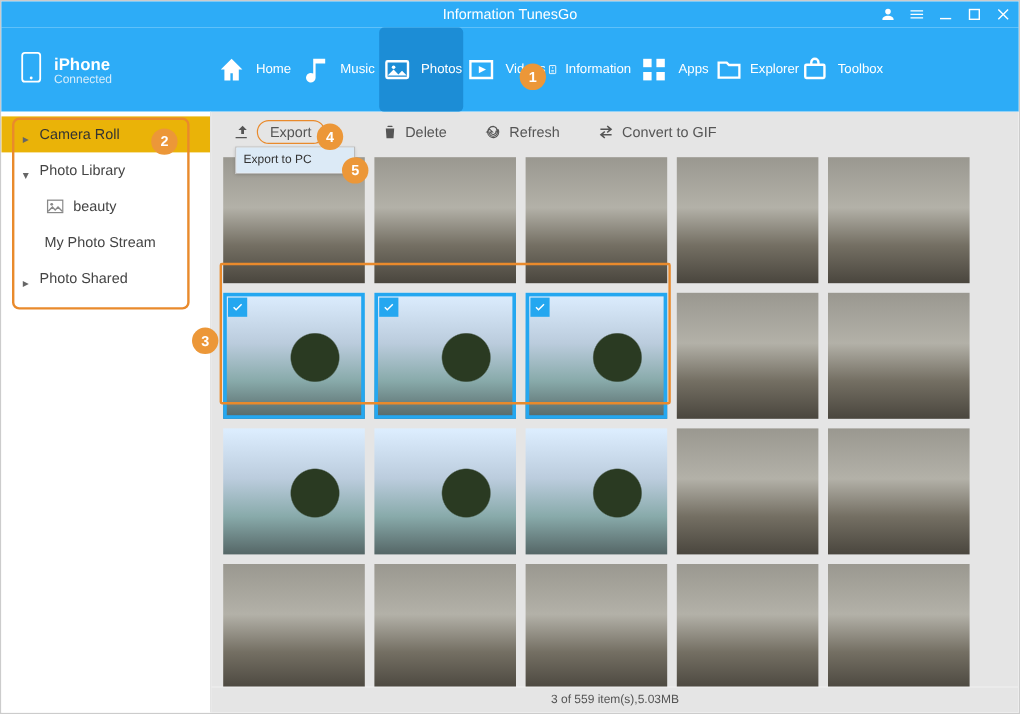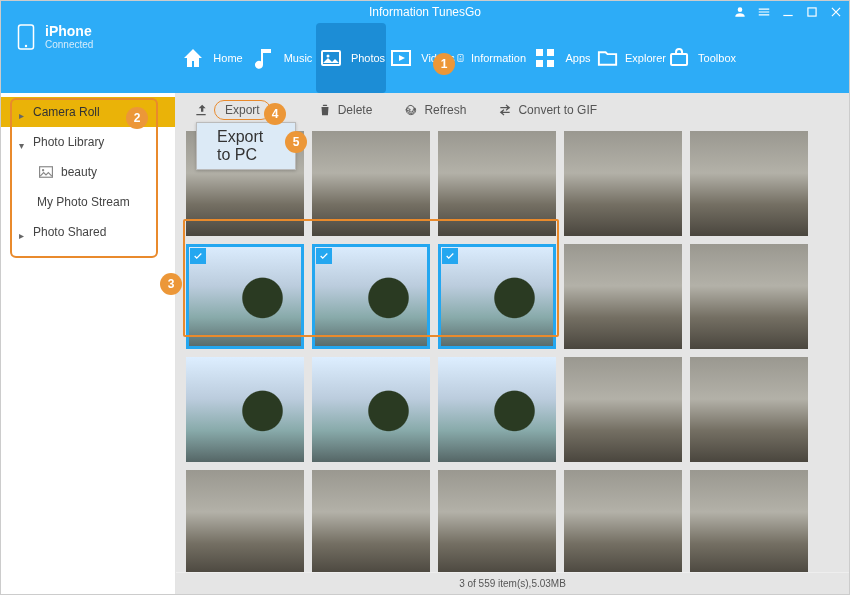--- a/index.html
+++ b/index.html
@@ -6,21 +6,21 @@
 body { width:850px; height:595px; background:#fff; overflow:hidden; display:flex; flex-direction:column; border:1px solid #ccc; }
 
 
 .titlebar { height:22px; background:#2dacf7; display:flex; align-items:center; justify-content:center; position:relative; }
 .title-text { color:#fff; font-size:12px; }
 .title-icons { position:absolute; right:6px; top:0; height:22px; display:flex; align-items:center; gap:10px; }
 .title-icons svg, .title-icons span { width:14px; height:14px; color:#fff; fill:#fff; cursor:pointer; display:flex; align-items:center; justify-content:center; }
 
 
 .header { height:70px; background:#2dacf7; display:flex; align-items:center; }
-.device-box { width:175px; height:70px; display:flex; padding-left:16px; gap:10px; color:#fff; }
+.device-box { width:175px; height:70px; display:flex; align-items:center; padding-left:16px; gap:10px; color:#fff; }
 .device-box .phone-icon svg { width:18px; height:28px; fill:#fff; }
 .device-box .dev-title { font-size:14px; font-weight:bold; }
 .device-box .dev-sub { font-size:10px; color:#d5ecfb; }
 
 .nav { display:flex; flex:1; height:70px; }
 .nav-item { width:70px; height:70px; display:flex; flex-direction:row; align-items:center; justify-content:center; color:#fff; gap:6px; cursor:pointer; position:relative; }
 .nav-item.active { background:#1c8dd6; border-radius:4px; }
 .nav-item svg { width:28px; height:24px; fill:#fff; }
 .nav-item .lbl { font-size:11px; }
 
@@ -34,21 +34,21 @@
 .side-item .arrow.down::before { content:"▾"; font-size:10px; color:#666; }
 .side-item.sub { padding-left:38px; }
 
 
 .main { flex:1; display:flex; flex-direction:column; background:#e5e5e5; overflow:hidden; }
 .toolbar { height:34px; display:flex; align-items:center; gap:20px; padding:0 12px; font-size:12px; color:#555; }
 .tool-btn { display:flex; align-items:center; gap:6px; cursor:pointer; padding:4px 6px; position:relative; }
 .tool-btn svg { width:14px; height:14px; fill:#555; color:#555; }
 .export-highlight { border:1px solid #e98a2c; border-radius:12px; padding:2px 10px; }
 .dropdown { position:absolute; top:26px; left:8px; background:#fff; border:1px solid #bbb; box-shadow:0 1px 3px rgba(0,0,0,.2); min-width:100px; z-index:20; }
-.dropdown-item { padding:5px 20px; font-size:16px; color:#333; background:#dceaf6; cursor:pointer; }
+.dropdown-item { padding:5px 6px; font-size:10px; color:#333; background:#dceaf6; cursor:pointer; }
 
 
 .grid { flex:1; display:grid; grid-template-columns:repeat(5,118px); grid-auto-rows:105px; gap:8px; padding:4px 10px 2px 10px; overflow:hidden; justify-content:start; align-content:start; }
 .thumb { width:118px; height:105px; background:#999 center/cover; position:relative; cursor:pointer; }
 .thumb.selected { outline:3px solid #24a7f0; outline-offset:-3px; }
 .thumb .check { position:absolute; top:4px; left:4px; width:16px; height:16px; background:#24a7f0; display:flex; align-items:center; justify-content:center; }
 .thumb .check svg { width:10px; height:10px; fill:#fff; }
 
 
 .statusbar { height:22px; display:flex; align-items:center; justify-content:center; font-size:10px; color:#555; border-top:1px solid #eee; }

